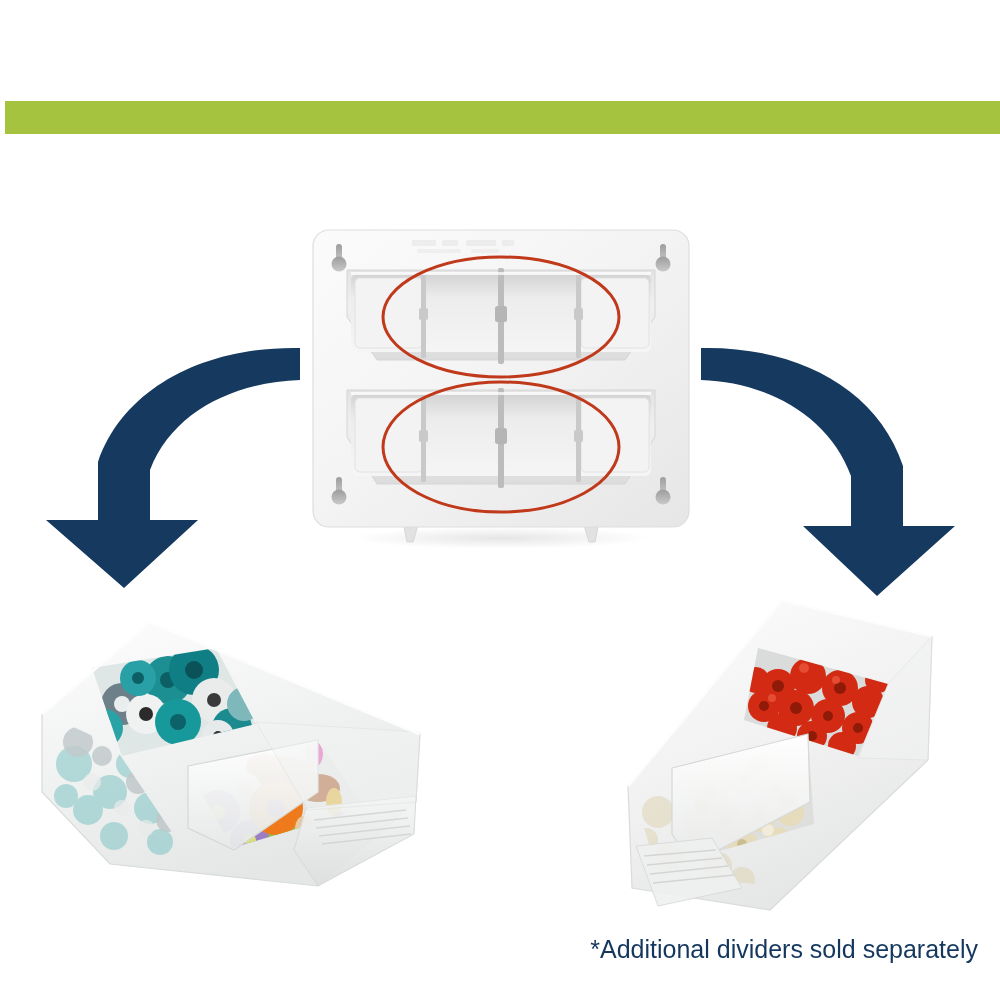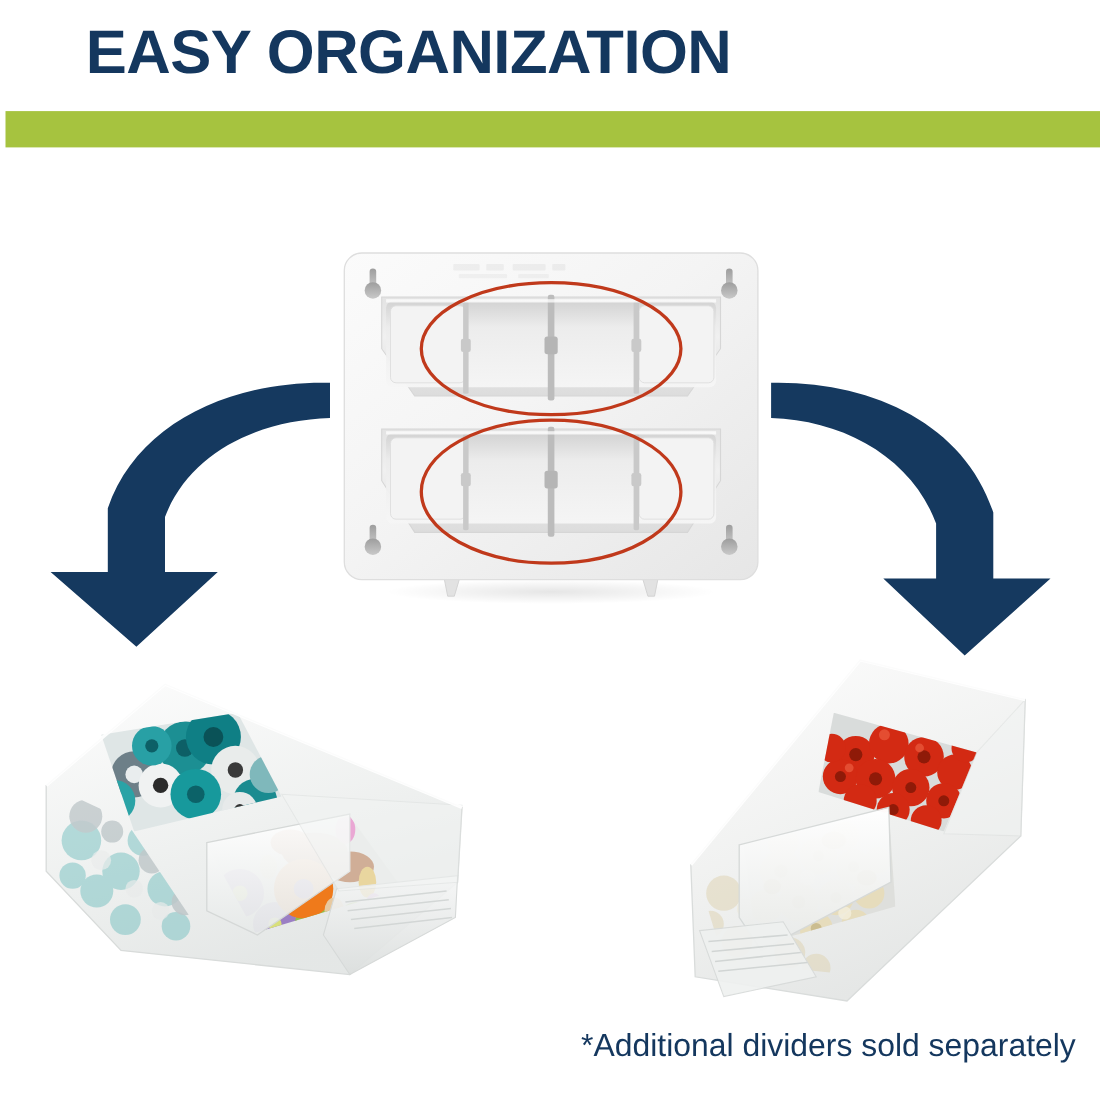--- a/index.html
+++ b/index.html
@@ -49,21 +49,21 @@
     font-weight: normal;
     color: #14375e;
     white-space: nowrap;
   }
   #footnote {
     position: absolute;
     left: 0px;
     top: 935px;
     width: 978px;
     text-align: right;
-    font-size: 29px;
+    font-size: 25px;
     color: #14375e;
     white-space: nowrap;
   }
 
   
   #cabinet-wrap {
     position: absolute;
     left: 295px;
     top: 222px;
     width: 412px;
@@ -102,21 +102,20 @@
     width: 410px;
     height: 350px;
   }
   .tray-svg { display: block; }
 </style>
 </head>
 <body>
 
 <div id="page">
 
-  <div id="headline">EASY ORGANIZATION</div>
 
   <div id="green-bar"></div>
 
 
   <div id="cabinet-wrap">
     <svg class="cab-svg" width="412" height="330" viewBox="0 0 412 330">
       <defs>
         <linearGradient id="shellGrad" x1="0" y1="0" x2="1" y2="1">
           <stop offset="0%" stop-color="#fbfbfb"></stop>
           <stop offset="45%" stop-color="#f4f4f4"></stop>

